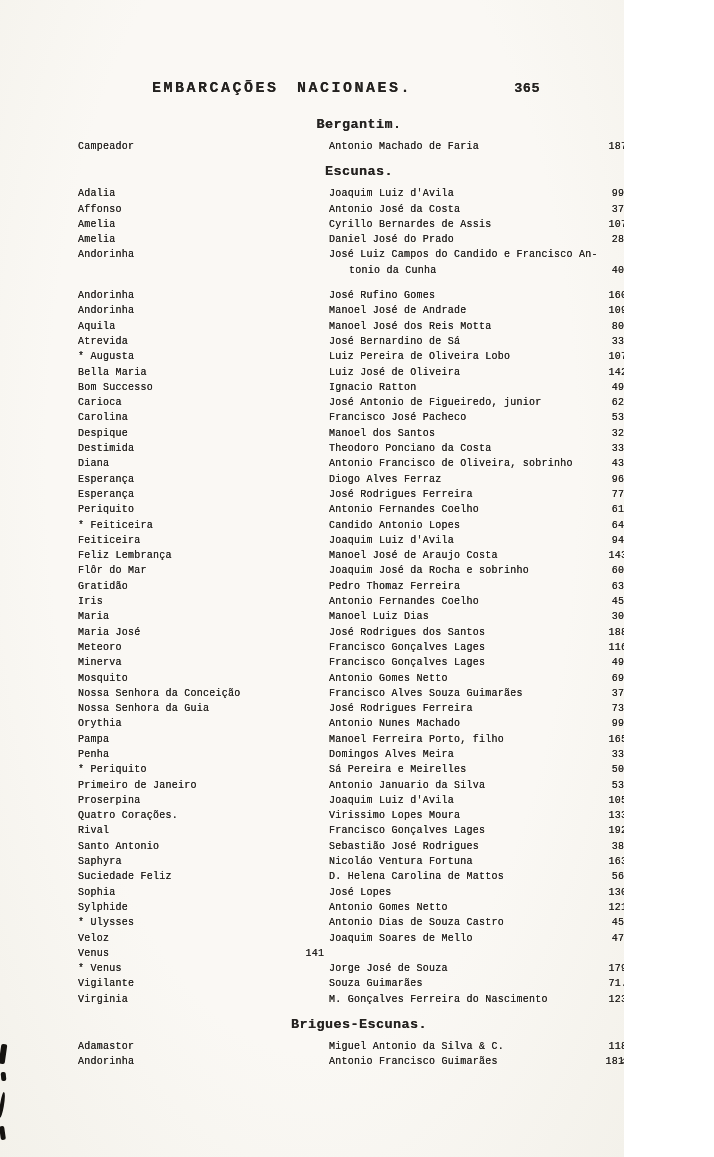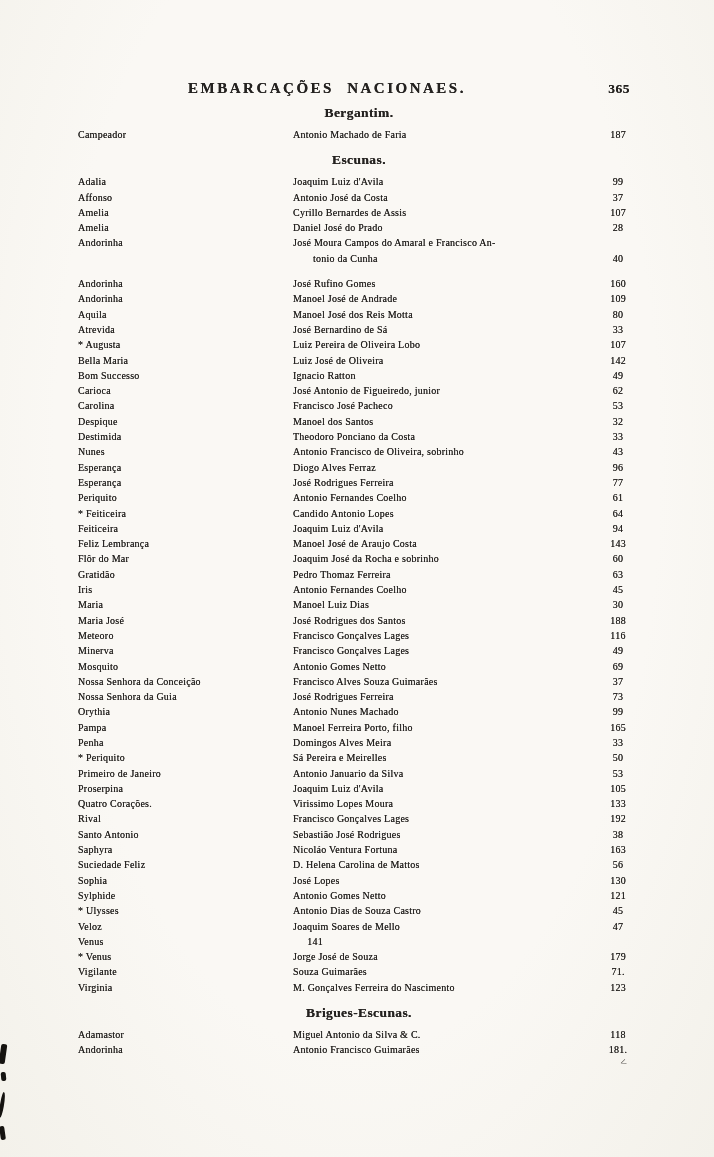--- a/index.html
+++ b/index.html
@@ -1,23 +1,23 @@
 <!DOCTYPE html>
 <html><head>
 <meta charset="utf-8">
 <style>
   html,body { margin:0; padding:0; }
   .page {
     position: relative;
-    width: 714px;
+    width: 624px;
     height: 1157px;
     background:
       radial-gradient(ellipse at 50% 40%, #faf8f4 60%, #f3f1ea 100%),
       #f7f5f0;
-    font-family: Liberation Serif, serif;
+    font-family: Liberation Mono, monospace;
     color: #242220;
     overflow: hidden;
   }
   .ink { text-shadow: 0 0 0.5px rgba(35,32,28,0.85); }
 
   .page-header {
     position: absolute;
     top: 80px; left: 0; right: 0;
     height: 20px;
   }
@@ -45,30 +45,30 @@
   }
   .section-heading {
     text-align: center;
     font-weight: bold;
     font-size: 13.5px;
     letter-spacing: 0.4px;
     height: 18px;
     line-height: 18px;
     margin: 9px 0 5px 0;
   }
-  .section-heading:first-child { margin-top: 0; }
+  .section-heading:first-child { margin-top: 12px; }
 
   .row {
     display: flex;
     font-size: 10px;
     line-height: 15.3px;
     letter-spacing: 0.25px;
   }
   .row .vessel { width: 215px; flex: none; white-space: nowrap; }
-  .row .owner  { flex: 1; white-space: nowrap; }
+  .row .owner  { flex: 1; white-space: nowrap; margin-left: 36px; }
   .row .tons   { width: 44px; flex: none; text-align: center; white-space: nowrap; }
   .row.cont .owner { padding-left: 20px; }
   .row.after-wrap { margin-top: 10px; }
 
   .stray-mark {
     position: absolute;
     left: 620px; top: 1056px;
     font-size: 11px;
     color: #3a3733;
     transform: rotate(-18deg);
@@ -114,21 +114,21 @@
         <span class="owner">Cyrillo Bernardes de Assis</span>
         <span class="tons">107</span>
       </div>
       <div class="row ink">
         <span class="vessel">Amelia</span>
         <span class="owner">Daniel José do Prado</span>
         <span class="tons">28</span>
       </div>
       <div class="row ink">
         <span class="vessel">Andorinha</span>
-        <span class="owner">José Moura Campos do Amaral e Francisco An-</span>
+        <span class="owner">José Luiz Campos do Candido e Francisco An-</span>
         <span class="tons"></span>
       </div>
       <div class="row cont ink">
         <span class="vessel"></span>
         <span class="owner">tonio da Cunha</span>
         <span class="tons">40</span>
       </div>
       <div class="row ink after-wrap">
         <span class="vessel">Andorinha</span>
         <span class="owner">José Rufino Gomes</span>
@@ -178,21 +178,21 @@
         <span class="vessel">Despique</span>
         <span class="owner">Manoel dos Santos</span>
         <span class="tons">32</span>
       </div>
       <div class="row ink">
         <span class="vessel">Destimida</span>
         <span class="owner">Theodoro Ponciano da Costa</span>
         <span class="tons">33</span>
       </div>
       <div class="row ink">
-        <span class="vessel">Nunes</span>
+        <span class="vessel">Diana</span>
         <span class="owner">Antonio Francisco de Oliveira, sobrinho</span>
         <span class="tons">43</span>
       </div>
       <div class="row ink">
         <span class="vessel">Esperança</span>
         <span class="owner">Diogo Alves Ferraz</span>
         <span class="tons">96</span>
       </div>
       <div class="row ink">
         <span class="vessel">Esperança</span>

